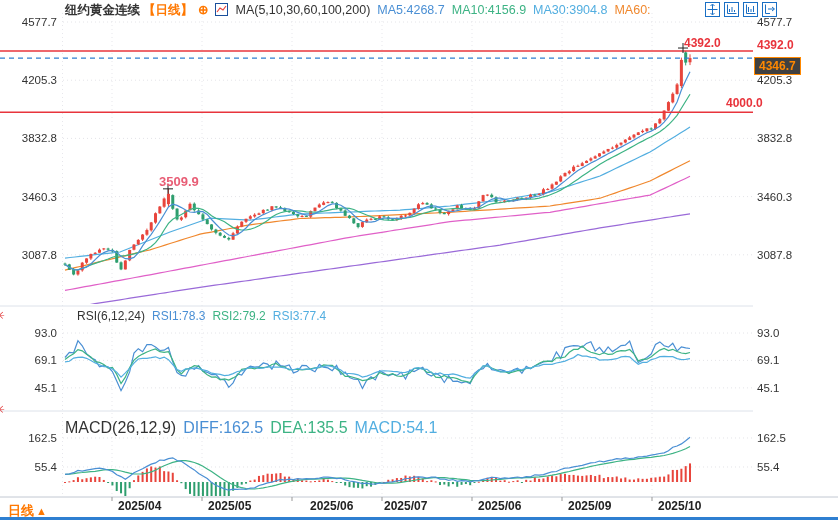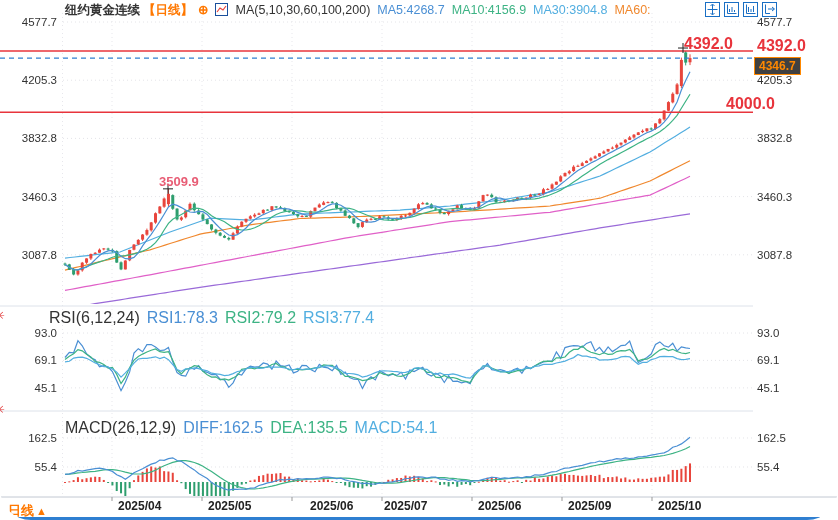--- a/index.html
+++ b/index.html
@@ -1,31 +1,31 @@
 <!DOCTYPE html>
 <html><head>
 <meta charset="utf-8">
 <style>
   html,body{margin:0;padding:0;background:#fff;}
   #root{position:relative;width:838px;height:520px;overflow:hidden;background:#fff;
-        font-family:"Liberation Sans",sans-serif;border-radius:31px;-webkit-font-smoothing:antialiased;}
+        font-family:"Liberation Sans",sans-serif;-webkit-font-smoothing:antialiased;}
   #plot{position:absolute;left:0;top:0;}
   .hdr{position:absolute;white-space:nowrap;font-size:12.5px;color:#333;}
   .hdr span{margin-right:7px;}
   .sym{font-weight:700;color:#333;}
   .orange{color:#ff7800;font-weight:700;}
   .c-blue{color:#4a8fd4;}
   .c-green{color:#3db384;}
   .c-teal{color:#52aee0;}
   .c-orangeV{color:#f0882e;}
   .axis-lbl{position:absolute;font-size:11.5px;color:#333;line-height:12px;}
   .al-left{width:57px;text-align:right;left:0;}
   .al-right{left:757px;text-align:left;}
   .date-lbl{position:absolute;top:499px;font-size:12px;font-weight:700;color:#222;}
-  .lvl{position:absolute;font-weight:700;font-size:16px;line-height:13px;}
+  .lvl{position:absolute;font-weight:700;font-size:12px;line-height:13px;}
   .red-lbl{color:#e8343c;}
   .pink-lbl{color:#e85d75;}
   .box-last{position:absolute;left:754px;top:57px;border:1.5px solid #ff8800;color:#ff8800;
             background:#404040;font-size:12px;font-weight:700;padding:1px 4px;line-height:14px;}
   .toolbar{position:absolute;left:705px;top:2px;display:flex;gap:4px;}
   .tbtn{width:15px;height:15px;border:1px solid #1a6fc4;box-sizing:border-box;display:flex;
         align-items:center;justify-content:center;background:#fff;cursor:pointer;}
   .mini-icon{display:inline-block;vertical-align:-2px;margin-right:4px;}
   .watermark{position:absolute;left:698px;top:464px;font-size:34px;font-weight:700;
              color:#cdd8e6;letter-spacing:2px;opacity:.95;}
@@ -562,21 +562,21 @@
         </svg>
       </span>
   <span class="tbtn">
         <svg width="11" height="11">
           <path d="M1.5 0.5 V9.5 H6" stroke="#1a6fc4" fill="none"></path>
           <path d="M4 5 H10 M8 3 L10.5 5 L8 7" stroke="#1a6fc4" fill="none"></path>
         </svg>
       </span>
 </div>
 
-<div class="hdr" style="left:49px;top:309px;font-size:16px;">
+<div class="hdr" style="left:77px;top:309px;font-size:12px;">
   <span>RSI(6,12,24)</span><span class="c-blue">RSI1:78.3</span><span class="c-green">RSI2:79.2</span><span class="c-teal">RSI3:77.4</span>
 </div>
 
 <div class="hdr" style="left:65px;top:419px;font-size:16px;">
   <span>MACD(26,12,9)</span><span class="c-blue">DIFF:162.5</span><span class="c-green">DEA:135.5</span><span class="c-teal">MACD:54.1</span>
 </div>
 
 <div class="lvl red-lbl" style="left:684px;top:37px;">4392.0</div>
 <div class="lvl red-lbl" style="left:757px;top:39px;">4392.0</div>
 <div class="box-last">4346.7</div>

